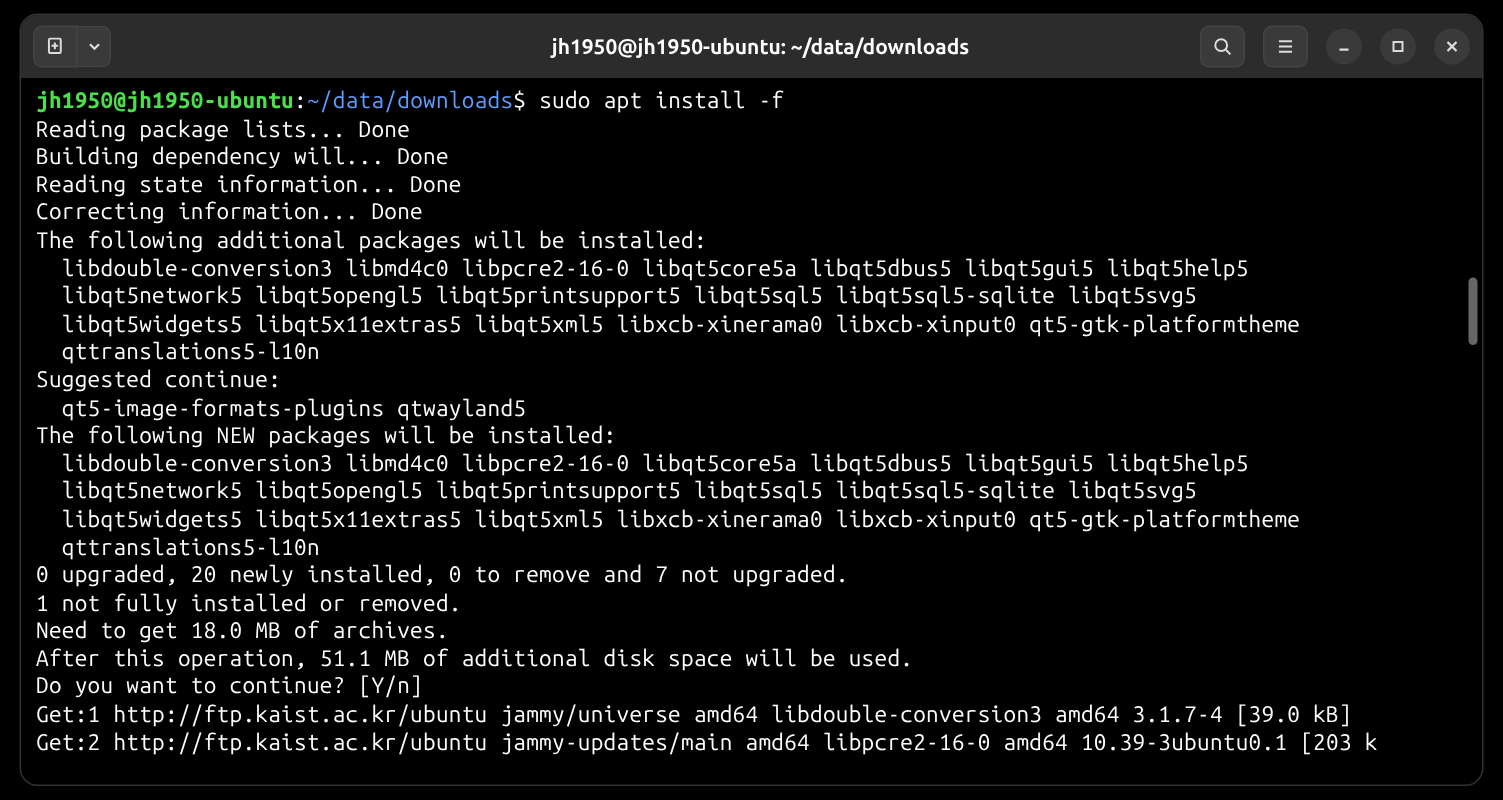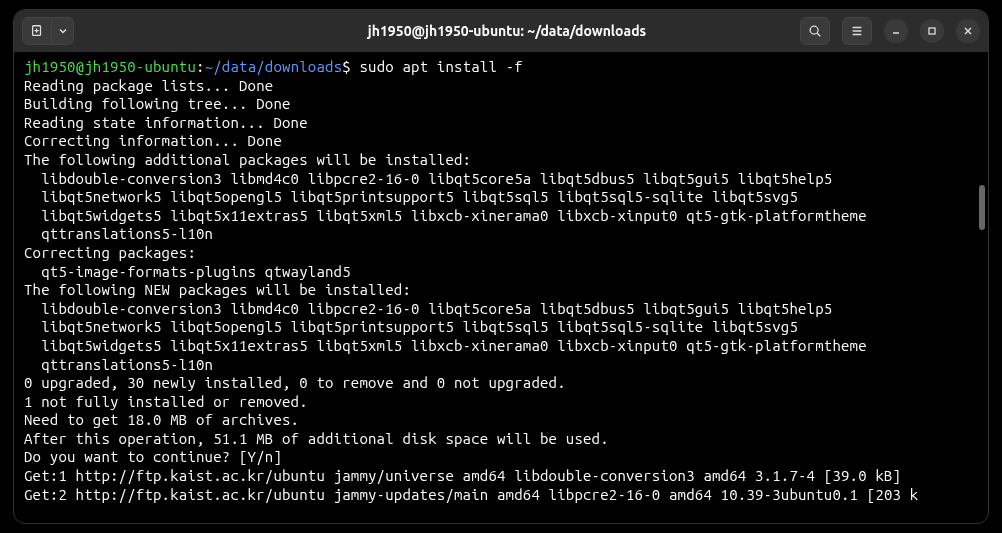--- a/index.html
+++ b/index.html
@@ -103,21 +103,21 @@
     }
     .terminal {
       padding: 6px 10px;
       font-size: 15px;
       line-height: 1.24;
       color: #fff;
       white-space: pre;
       overflow: hidden;
       letter-spacing: 0.2px;
     }
-    .prompt-user { color: #4be04b; font-weight: normal; }
+    .prompt-user { color: #4be04b; font-weight: bold; }
     .prompt-colon { color: #fff; }
     .prompt-path { color: #5c9dff; font-weight: normal; }
     .prompt-dollar { color: #fff; }
     .command { color: #fff; }
     .scrollbar {
       position: absolute;
       right: 3px;
       top: 175px;
       width: 6px;
       height: 45px;
@@ -172,36 +172,36 @@
       <div class="win-btn">
         <svg viewBox="0 0 10 10">
           <line x1="2" y1="2" x2="8" y2="8" stroke="currentColor" stroke-width="1.5"></line>
           <line x1="8" y1="2" x2="2" y2="8" stroke="currentColor" stroke-width="1.5"></line>
         </svg>
       </div>
     </div>
   </div>
   <div class="terminal"><span class="prompt-user">jh1950@jh1950-ubuntu</span><span class="prompt-colon">:</span><span class="prompt-path">~/data/downloads</span><span class="prompt-dollar">$ </span><span class="command">sudo apt install -f</span>
 <span>Reading package lists... Done</span>
-<span>Building following tree... Done</span>
+<span>Building dependency will... Done</span>
 <span>Reading state information... Done</span>
 <span>Correcting information... Done</span>
 <span>The following additional packages will be installed:</span>
 <span>  libdouble-conversion3 libmd4c0 libpcre2-16-0 libqt5core5a libqt5dbus5 libqt5gui5 libqt5help5</span>
 <span>  libqt5network5 libqt5opengl5 libqt5printsupport5 libqt5sql5 libqt5sql5-sqlite libqt5svg5</span>
 <span>  libqt5widgets5 libqt5x11extras5 libqt5xml5 libxcb-xinerama0 libxcb-xinput0 qt5-gtk-platformtheme</span>
 <span>  qttranslations5-l10n</span>
-<span>Correcting packages:</span>
+<span>Suggested continue:</span>
 <span>  qt5-image-formats-plugins qtwayland5</span>
 <span>The following NEW packages will be installed:</span>
 <span>  libdouble-conversion3 libmd4c0 libpcre2-16-0 libqt5core5a libqt5dbus5 libqt5gui5 libqt5help5</span>
 <span>  libqt5network5 libqt5opengl5 libqt5printsupport5 libqt5sql5 libqt5sql5-sqlite libqt5svg5</span>
 <span>  libqt5widgets5 libqt5x11extras5 libqt5xml5 libxcb-xinerama0 libxcb-xinput0 qt5-gtk-platformtheme</span>
 <span>  qttranslations5-l10n</span>
-<span>0 upgraded, 30 newly installed, 0 to remove and 0 not upgraded.</span>
+<span>0 upgraded, 20 newly installed, 0 to remove and 7 not upgraded.</span>
 <span>1 not fully installed or removed.</span>
 <span>Need to get 18.0 MB of archives.</span>
 <span>After this operation, 51.1 MB of additional disk space will be used.</span>
 <span>Do you want to continue? [Y/n]</span>
 <span>Get:1 http://ftp.kaist.ac.kr/ubuntu jammy/universe amd64 libdouble-conversion3 amd64 3.1.7-4 [39.0 kB]</span>
 <span>Get:2 http://ftp.kaist.ac.kr/ubuntu jammy-updates/main amd64 libpcre2-16-0 amd64 10.39-3ubuntu0.1 [203 k</span></div>
   <div class="scrollbar"></div>
 </div>
 
 </body></html>

